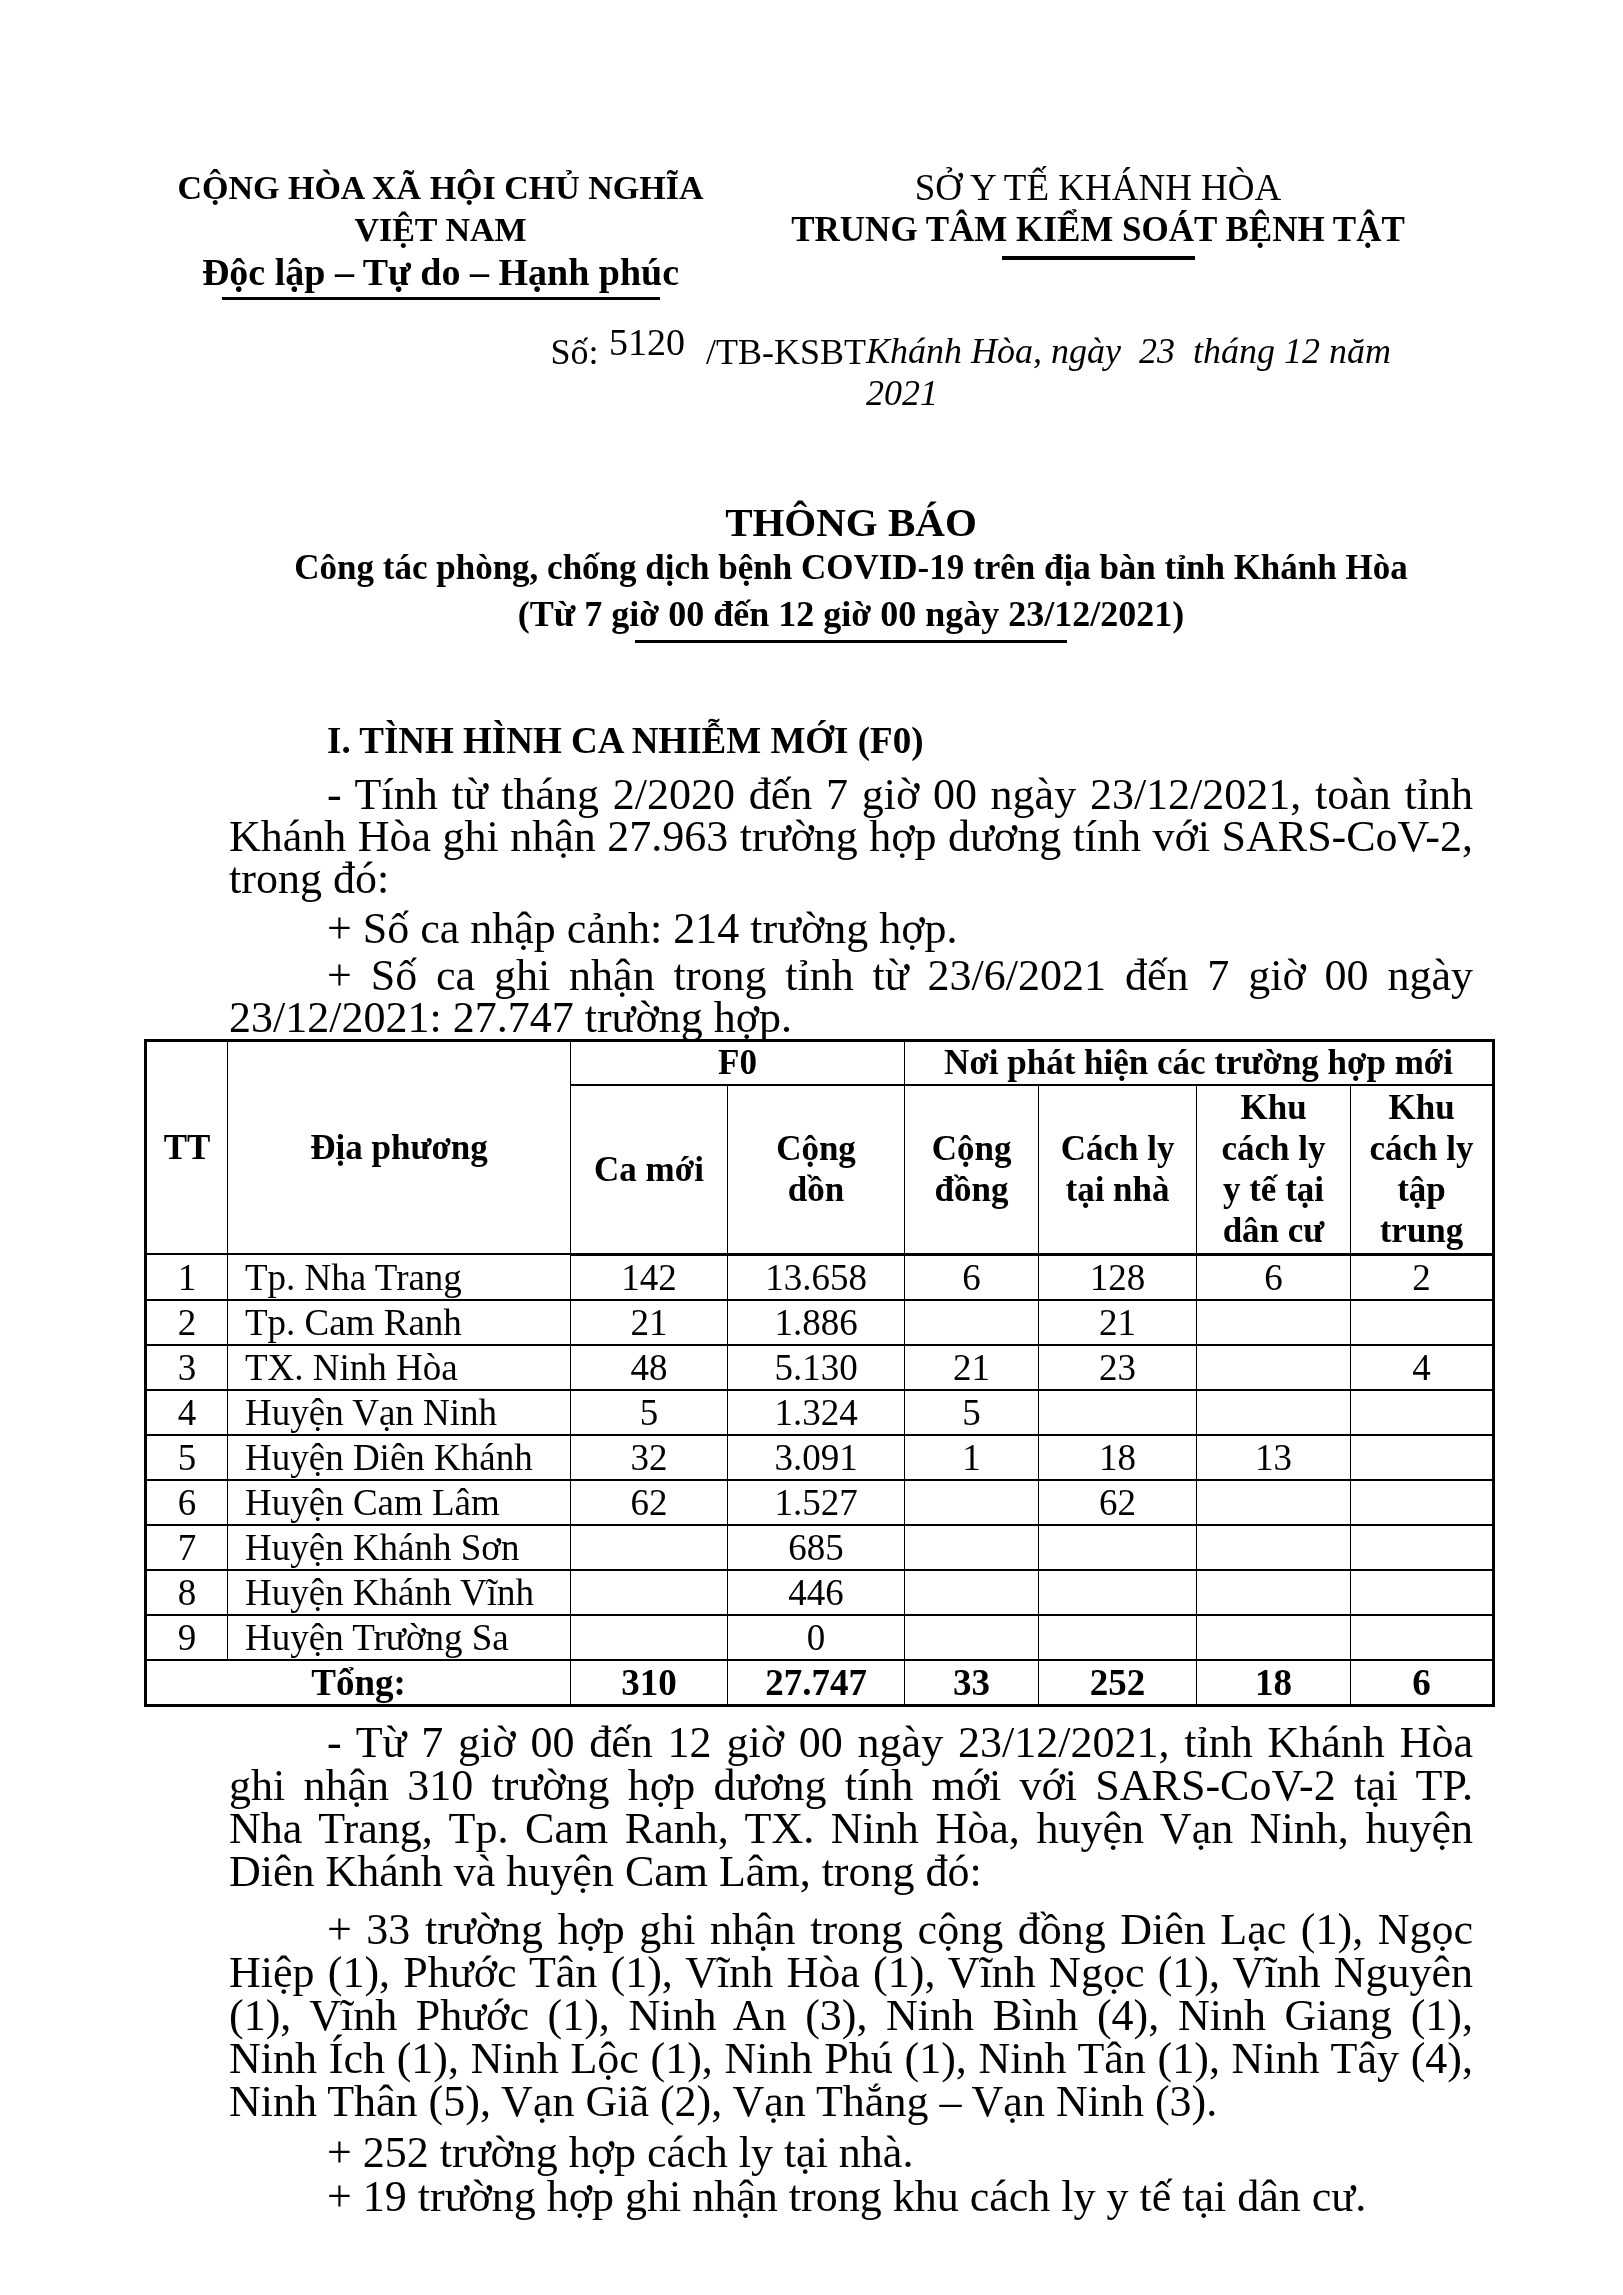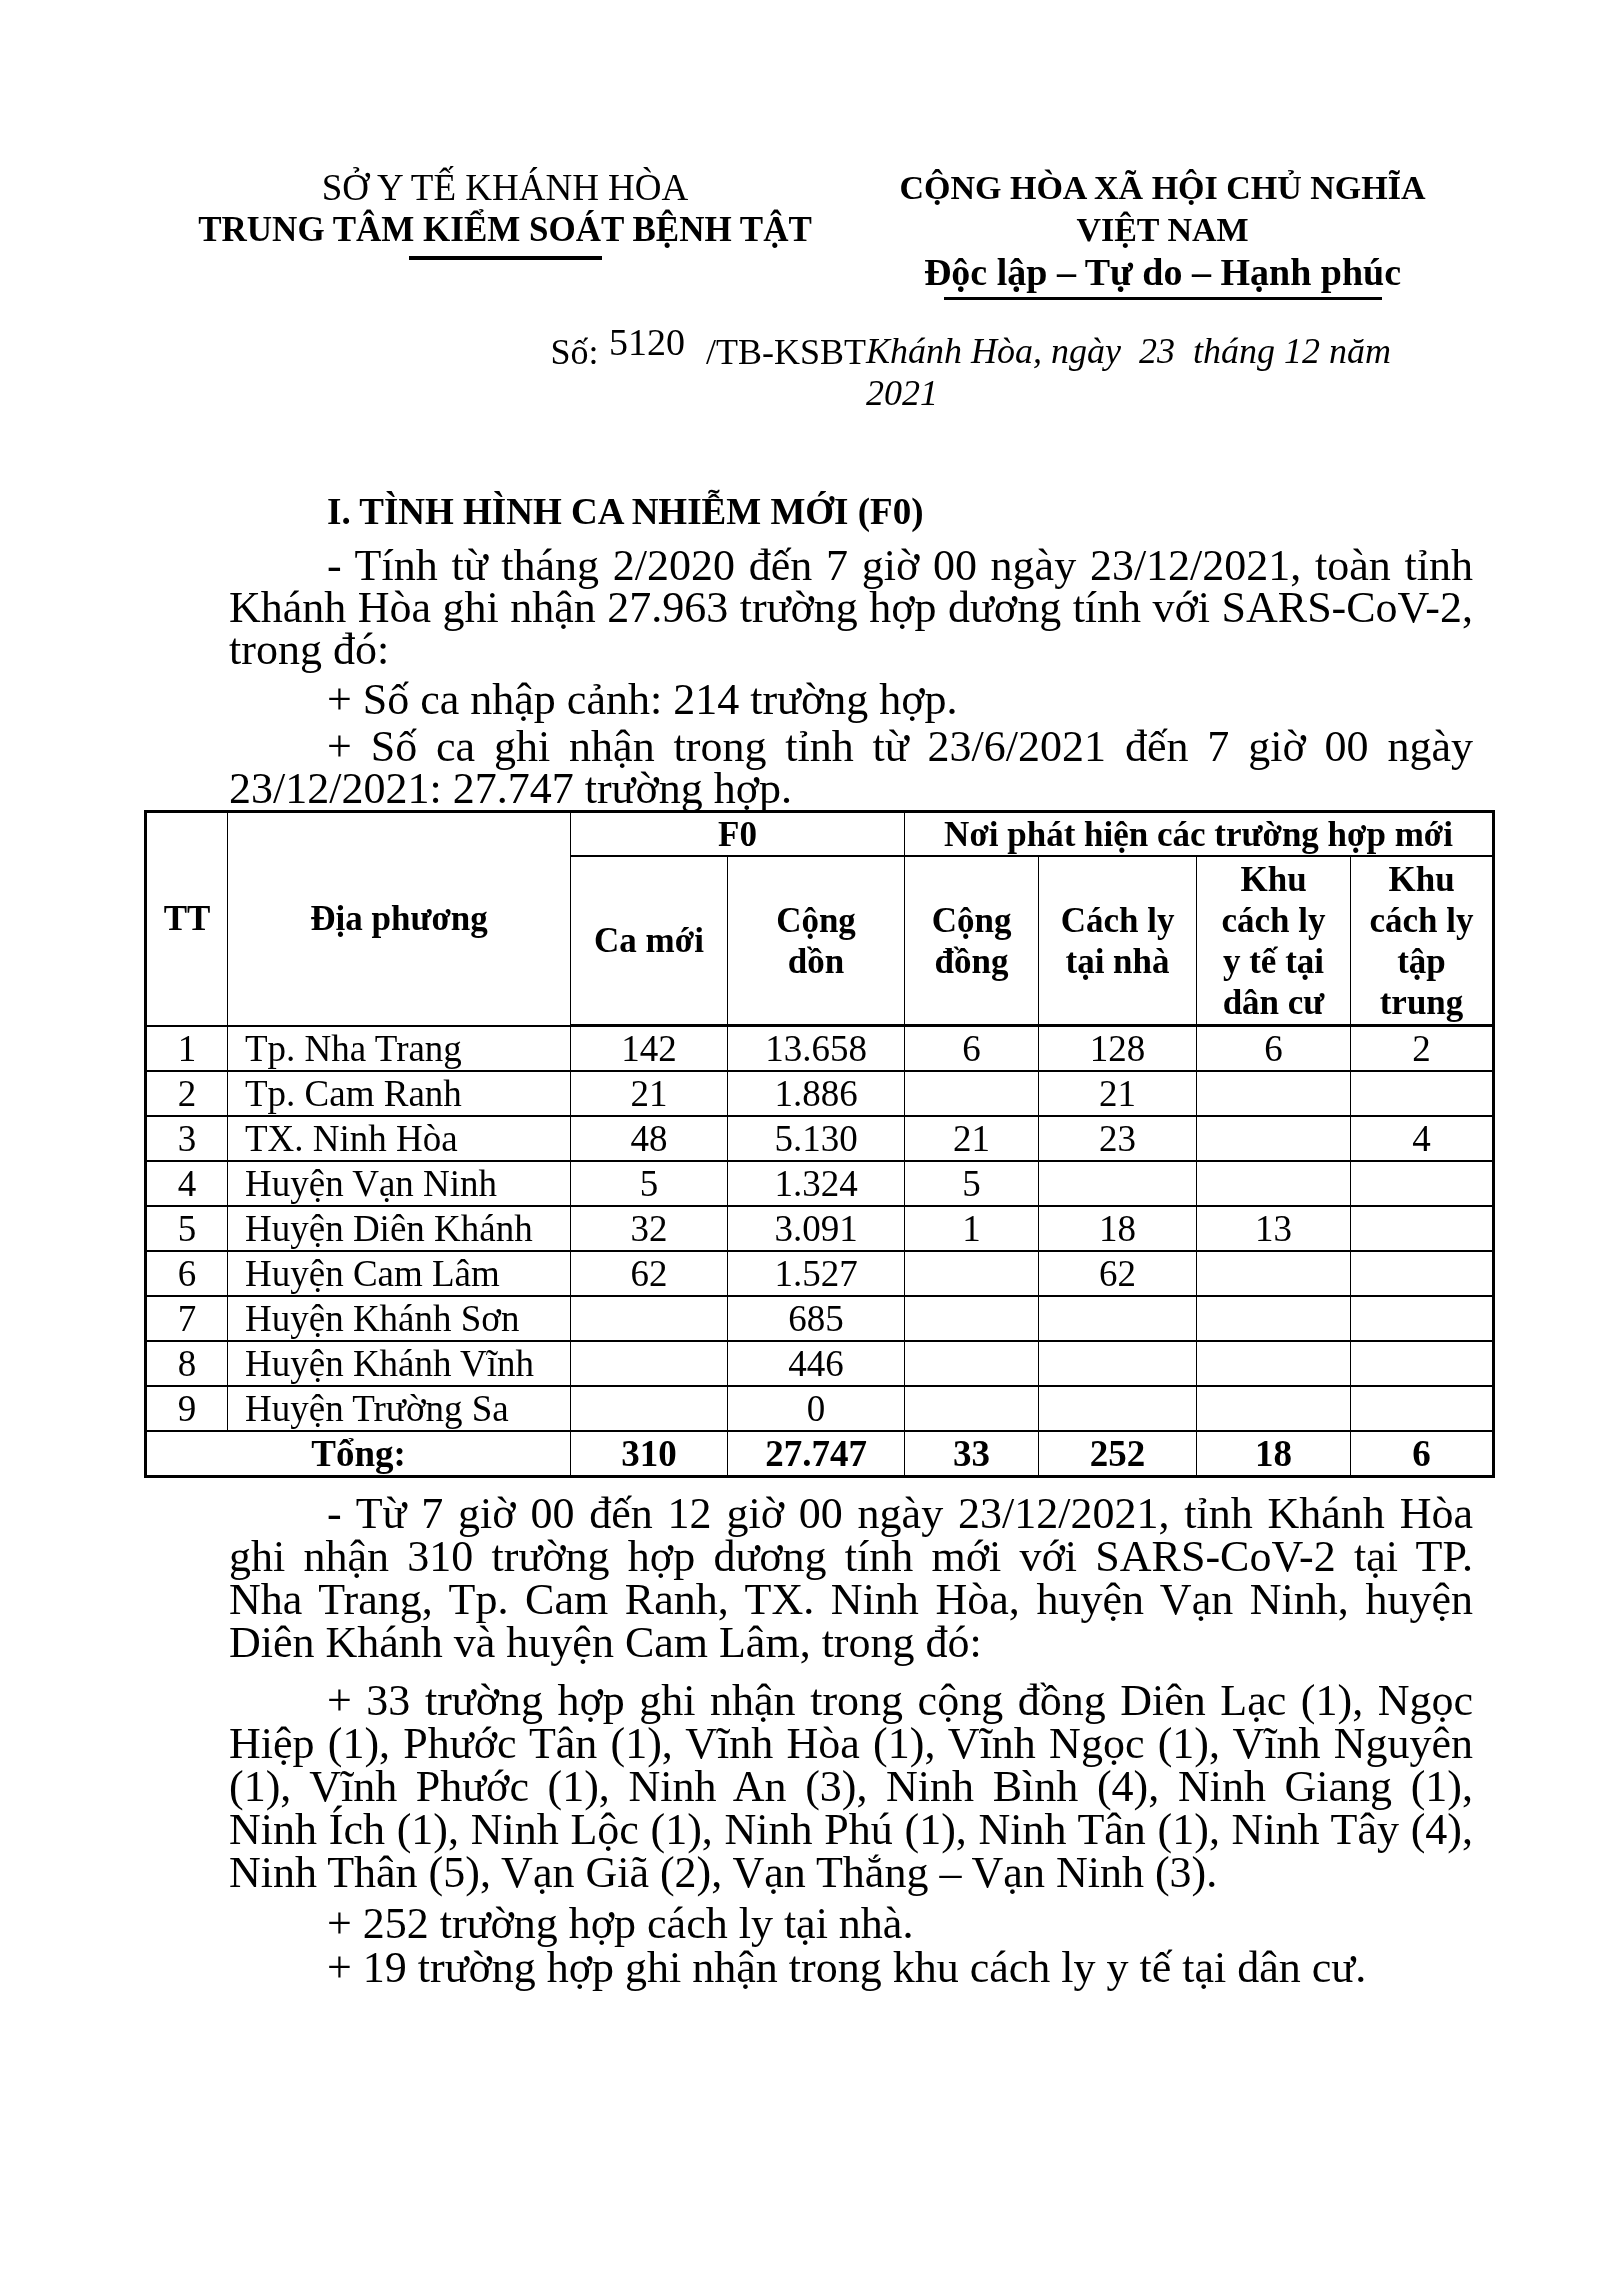--- a/index.html
+++ b/index.html
@@ -87,39 +87,45 @@
   }
   .dp-cell { text-align:left !important; padding-left:17px !important; }
   .total td { font-weight:bold; height:43px; }
 </style>
 </head>
 <body>
 
 <div class="page">
 
   <div class="header-flex">
+    <div class="hcol hcol-right">
+      <div class="nation-line">CỘNG HÒA XÃ HỘI CHỦ NGHĨA VIỆT NAM</div>
+      <div class="motto-line">Độc lập – Tự do – Hạnh phúc</div>
+      <div class="rule rule-right"></div>
+    </div>
     <div class="hcol hcol-left">
       <div class="agency-parent">SỞ Y TẾ KHÁNH HÒA</div>
       <div class="agency-name">TRUNG TÂM KIỂM SOÁT BỆNH TẬT</div>
       <div class="rule rule-left"></div>
     </div>
-    <div class="hcol hcol-right">
-      <div class="nation-line">CỘNG HÒA XÃ HỘI CHỦ NGHĨA VIỆT NAM</div>
-      <div class="motto-line">Độc lập – Tự do – Hạnh phúc</div>
-      <div class="rule rule-right"></div>
-    </div>
   </div>
 
   <div class="docnum-flex">
     <div class="docnum">
       <span>Số:</span><span class="num">5120</span><span>/TB-KSBT</span>
     </div>
     <div class="dateline">Khánh Hòa, ngày  23  tháng 12 năm 2021</div>
   </div>
 
+  <div class="title-block">
+    <div class="t1">THÔNG BÁO</div>
+    <div class="t2">Công tác phòng, chống dịch bệnh COVID-19 trên địa bàn tỉnh Khánh Hòa</div>
+    <div class="t3">(Từ 7 giờ 00 đến 12 giờ 00 ngày 23/12/2021)</div>
+    <div class="title-rule"></div>
+  </div>
 
   <div class="content">
     <div class="sec-heading">I. TÌNH HÌNH CA NHIỄM MỚI (F0)</div>
     <p class="para p-s1a">- Tính từ tháng 2/2020 đến 7 giờ 00 ngày 23/12/2021, toàn tỉnh Khánh Hòa ghi nhận 27.963 trường hợp dương tính với SARS-CoV-2, trong đó:</p>
     <p class="para p-s1b">+ Số ca nhập cảnh: 214 trường hợp.</p>
     <p class="para p-s1c">+ Số ca ghi nhận trong tỉnh từ 23/6/2021 đến 7 giờ 00 ngày 23/12/2021: 27.747 trường hợp.</p>
   </div>
 
   <table class="stats">
     <colgroup>

